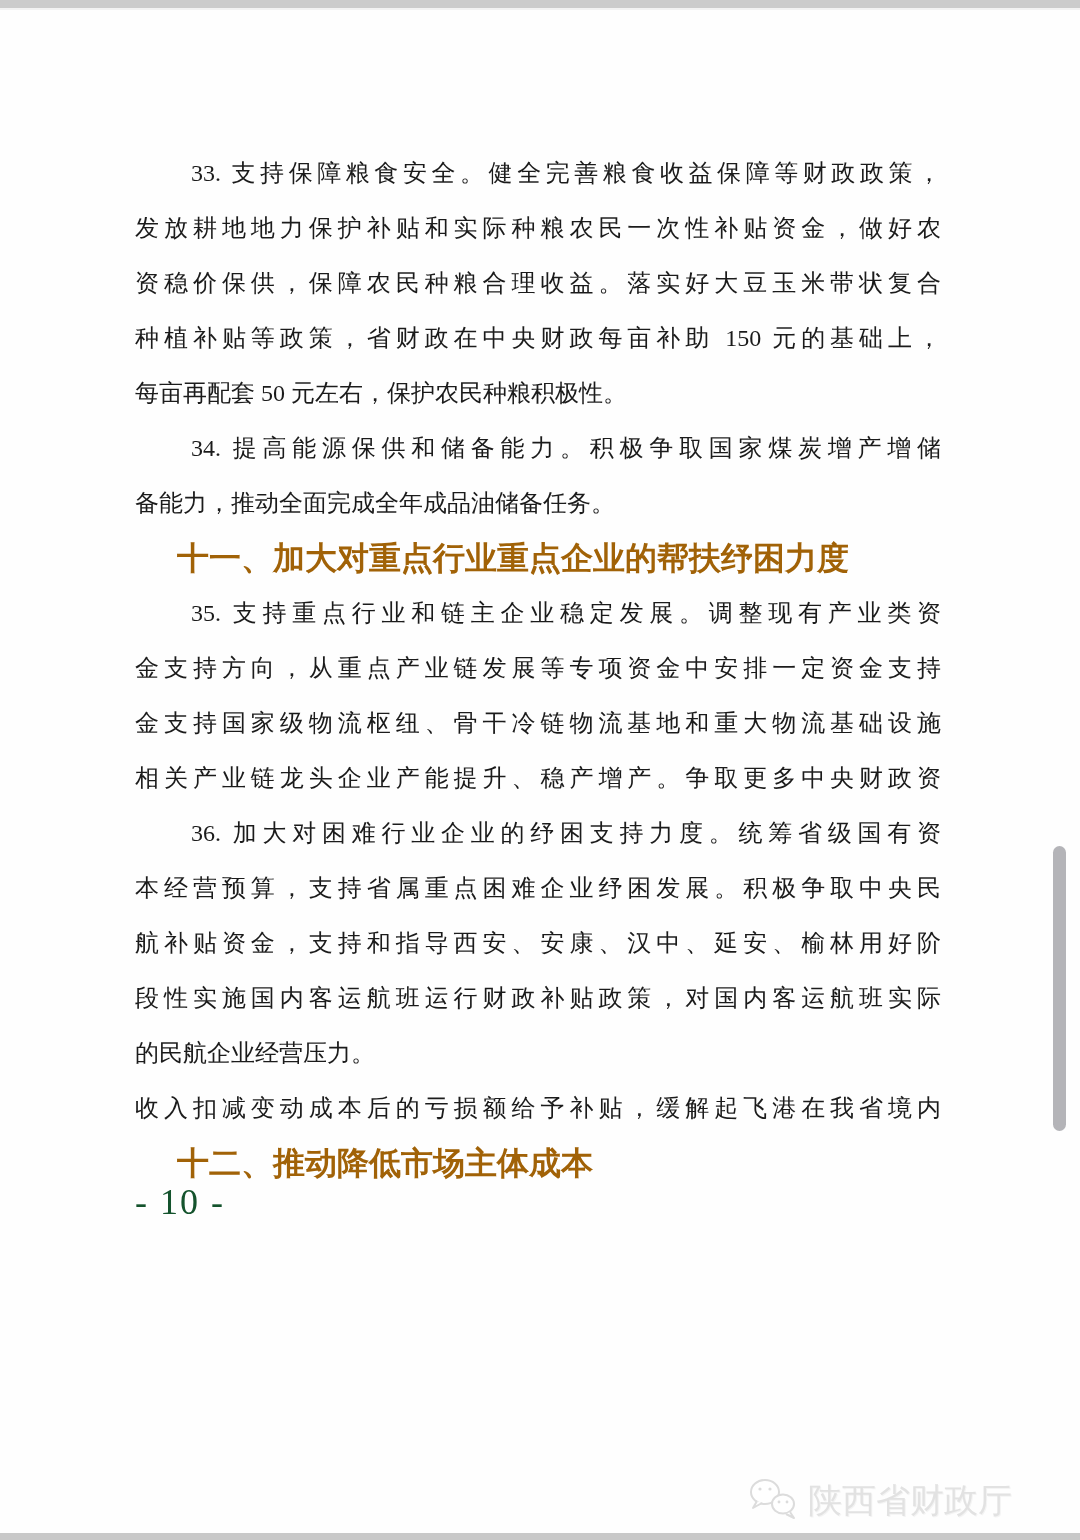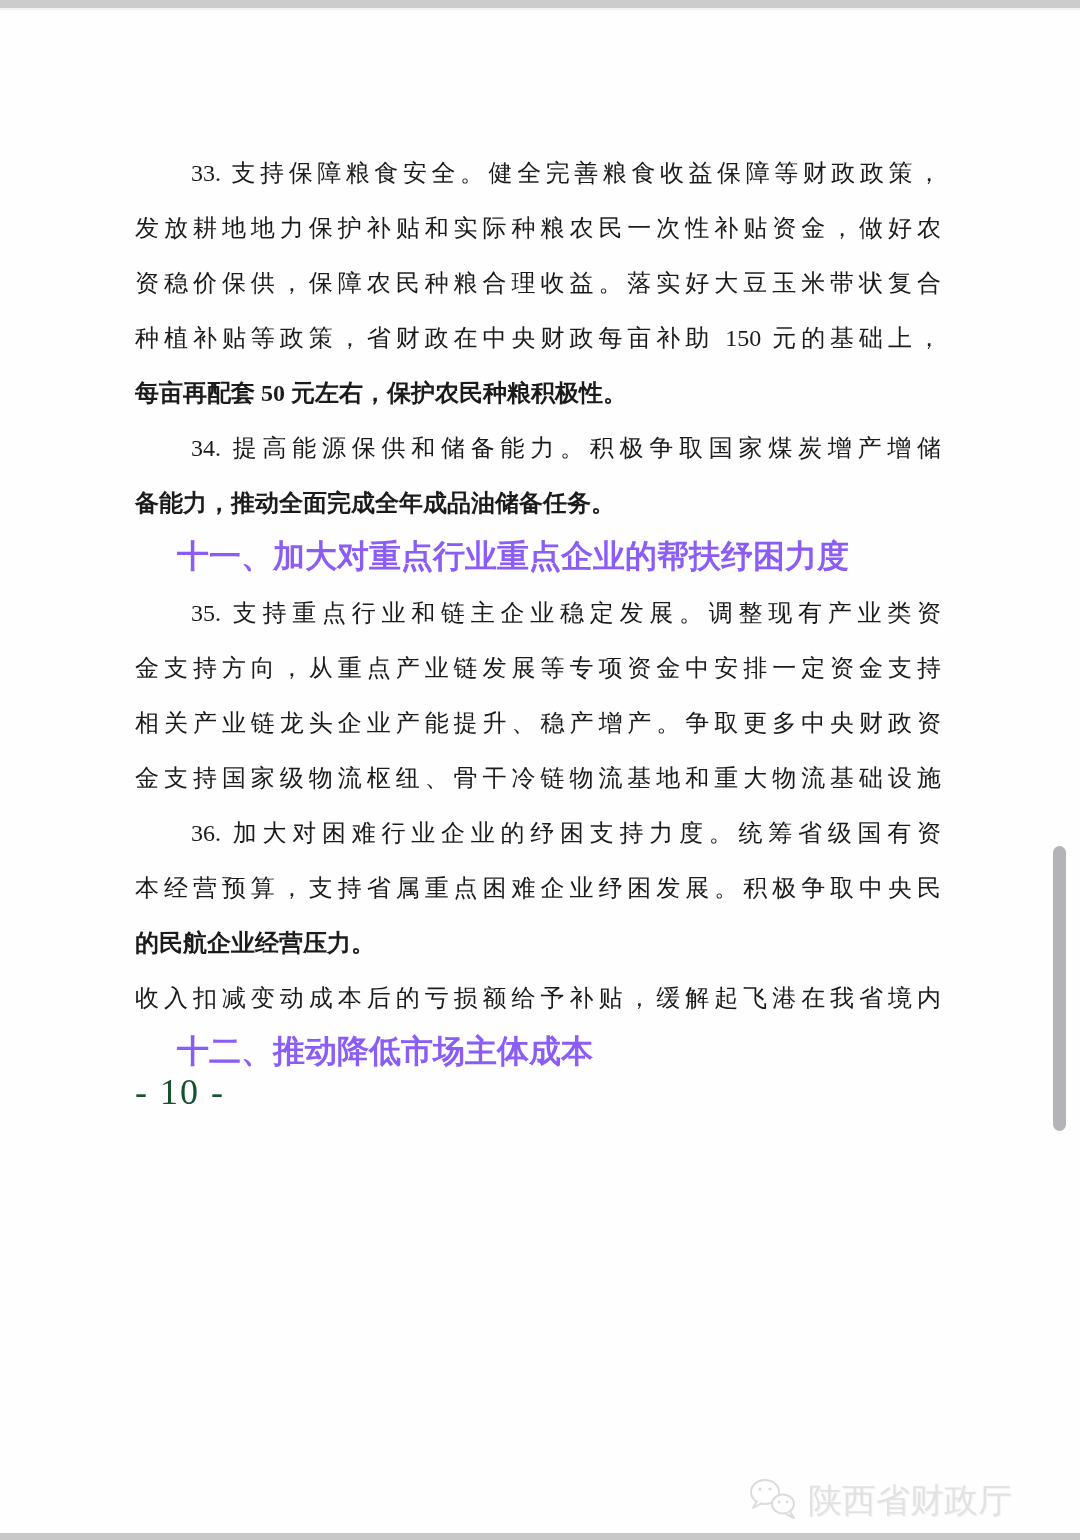--- a/index.html
+++ b/index.html
@@ -40,29 +40,29 @@
     font-size: 24px;
     height: 55px;
     line-height: 55px;
     color: #1b1b1b;
     text-align: justify;
     text-align-last: justify;
     text-justify: inter-character;
     white-space: nowrap;
   }
   .ln.ind { padding-left: 56px; }
-  .ln.end { text-align: center; text-align-last: left; font-weight: bold; }
+  .ln.end { text-align: center; text-align-last: left; }
   .ln.hd {
-    font-family: Liberation Mono, monospace;
+    font-family: Liberation Sans, sans-serif;
     font-weight: 700;
     font-size: 32px;
     text-align: left;
     text-align-last: left;
     padding-left: 42px;
-    color: #8b5cf6;
+    color: #a16207;
   }
   .page-number {
     font-size: 36px;
     line-height: 34px;
     margin-top: -6px;
     letter-spacing: 2px;
     color: #14532d;
     text-align: left;
     text-align-last: left;
   }
@@ -102,24 +102,26 @@
     <div class="ln ind">33. 支持保障粮食安全。健全完善粮食收益保障等财政政策，</div>
     <div class="ln">发放耕地地力保护补贴和实际种粮农民一次性补贴资金，做好农</div>
     <div class="ln">资稳价保供，保障农民种粮合理收益。落实好大豆玉米带状复合</div>
     <div class="ln">种植补贴等政策，省财政在中央财政每亩补助 150 元的基础上，</div>
     <div class="ln end">每亩再配套 50 元左右，保护农民种粮积极性。</div>
     <div class="ln ind">34. 提高能源保供和储备能力。积极争取国家煤炭增产增储</div>
     <div class="ln end">备能力，推动全面完成全年成品油储备任务。</div>
     <div class="ln hd">十一、加大对重点行业重点企业的帮扶纾困力度</div>
     <div class="ln ind">35. 支持重点行业和链主企业稳定发展。调整现有产业类资</div>
     <div class="ln">金支持方向，从重点产业链发展等专项资金中安排一定资金支持</div>
+    <div class="ln">金支持国家级物流枢纽、骨干冷链物流基地和重大物流基础设施</div>
     <div class="ln">相关产业链龙头企业产能提升、稳产增产。争取更多中央财政资</div>
-    <div class="ln">金支持国家级物流枢纽、骨干冷链物流基地和重大物流基础设施</div>
     <div class="ln ind">36. 加大对困难行业企业的纾困支持力度。统筹省级国有资</div>
     <div class="ln">本经营预算，支持省属重点困难企业纾困发展。积极争取中央民</div>
+    <div class="ln">航补贴资金，支持和指导西安、安康、汉中、延安、榆林用好阶</div>
+    <div class="ln">段性实施国内客运航班运行财政补贴政策，对国内客运航班实际</div>
     <div class="ln end">的民航企业经营压力。</div>
     <div class="ln">收入扣减变动成本后的亏损额给予补贴，缓解起飞港在我省境内</div>
     <div class="ln hd">十二、推动降低市场主体成本</div>
     <div class="page-number">- 10 -</div>
   </div>
 
   <div class="watermark">
     <span>
       <svg width="52" height="46" viewBox="0 0 52 46" fill="none">
         <ellipse cx="17" cy="16" rx="14" ry="12" fill="#ffffff" stroke="#dcdcdc" stroke-width="2"></ellipse>

